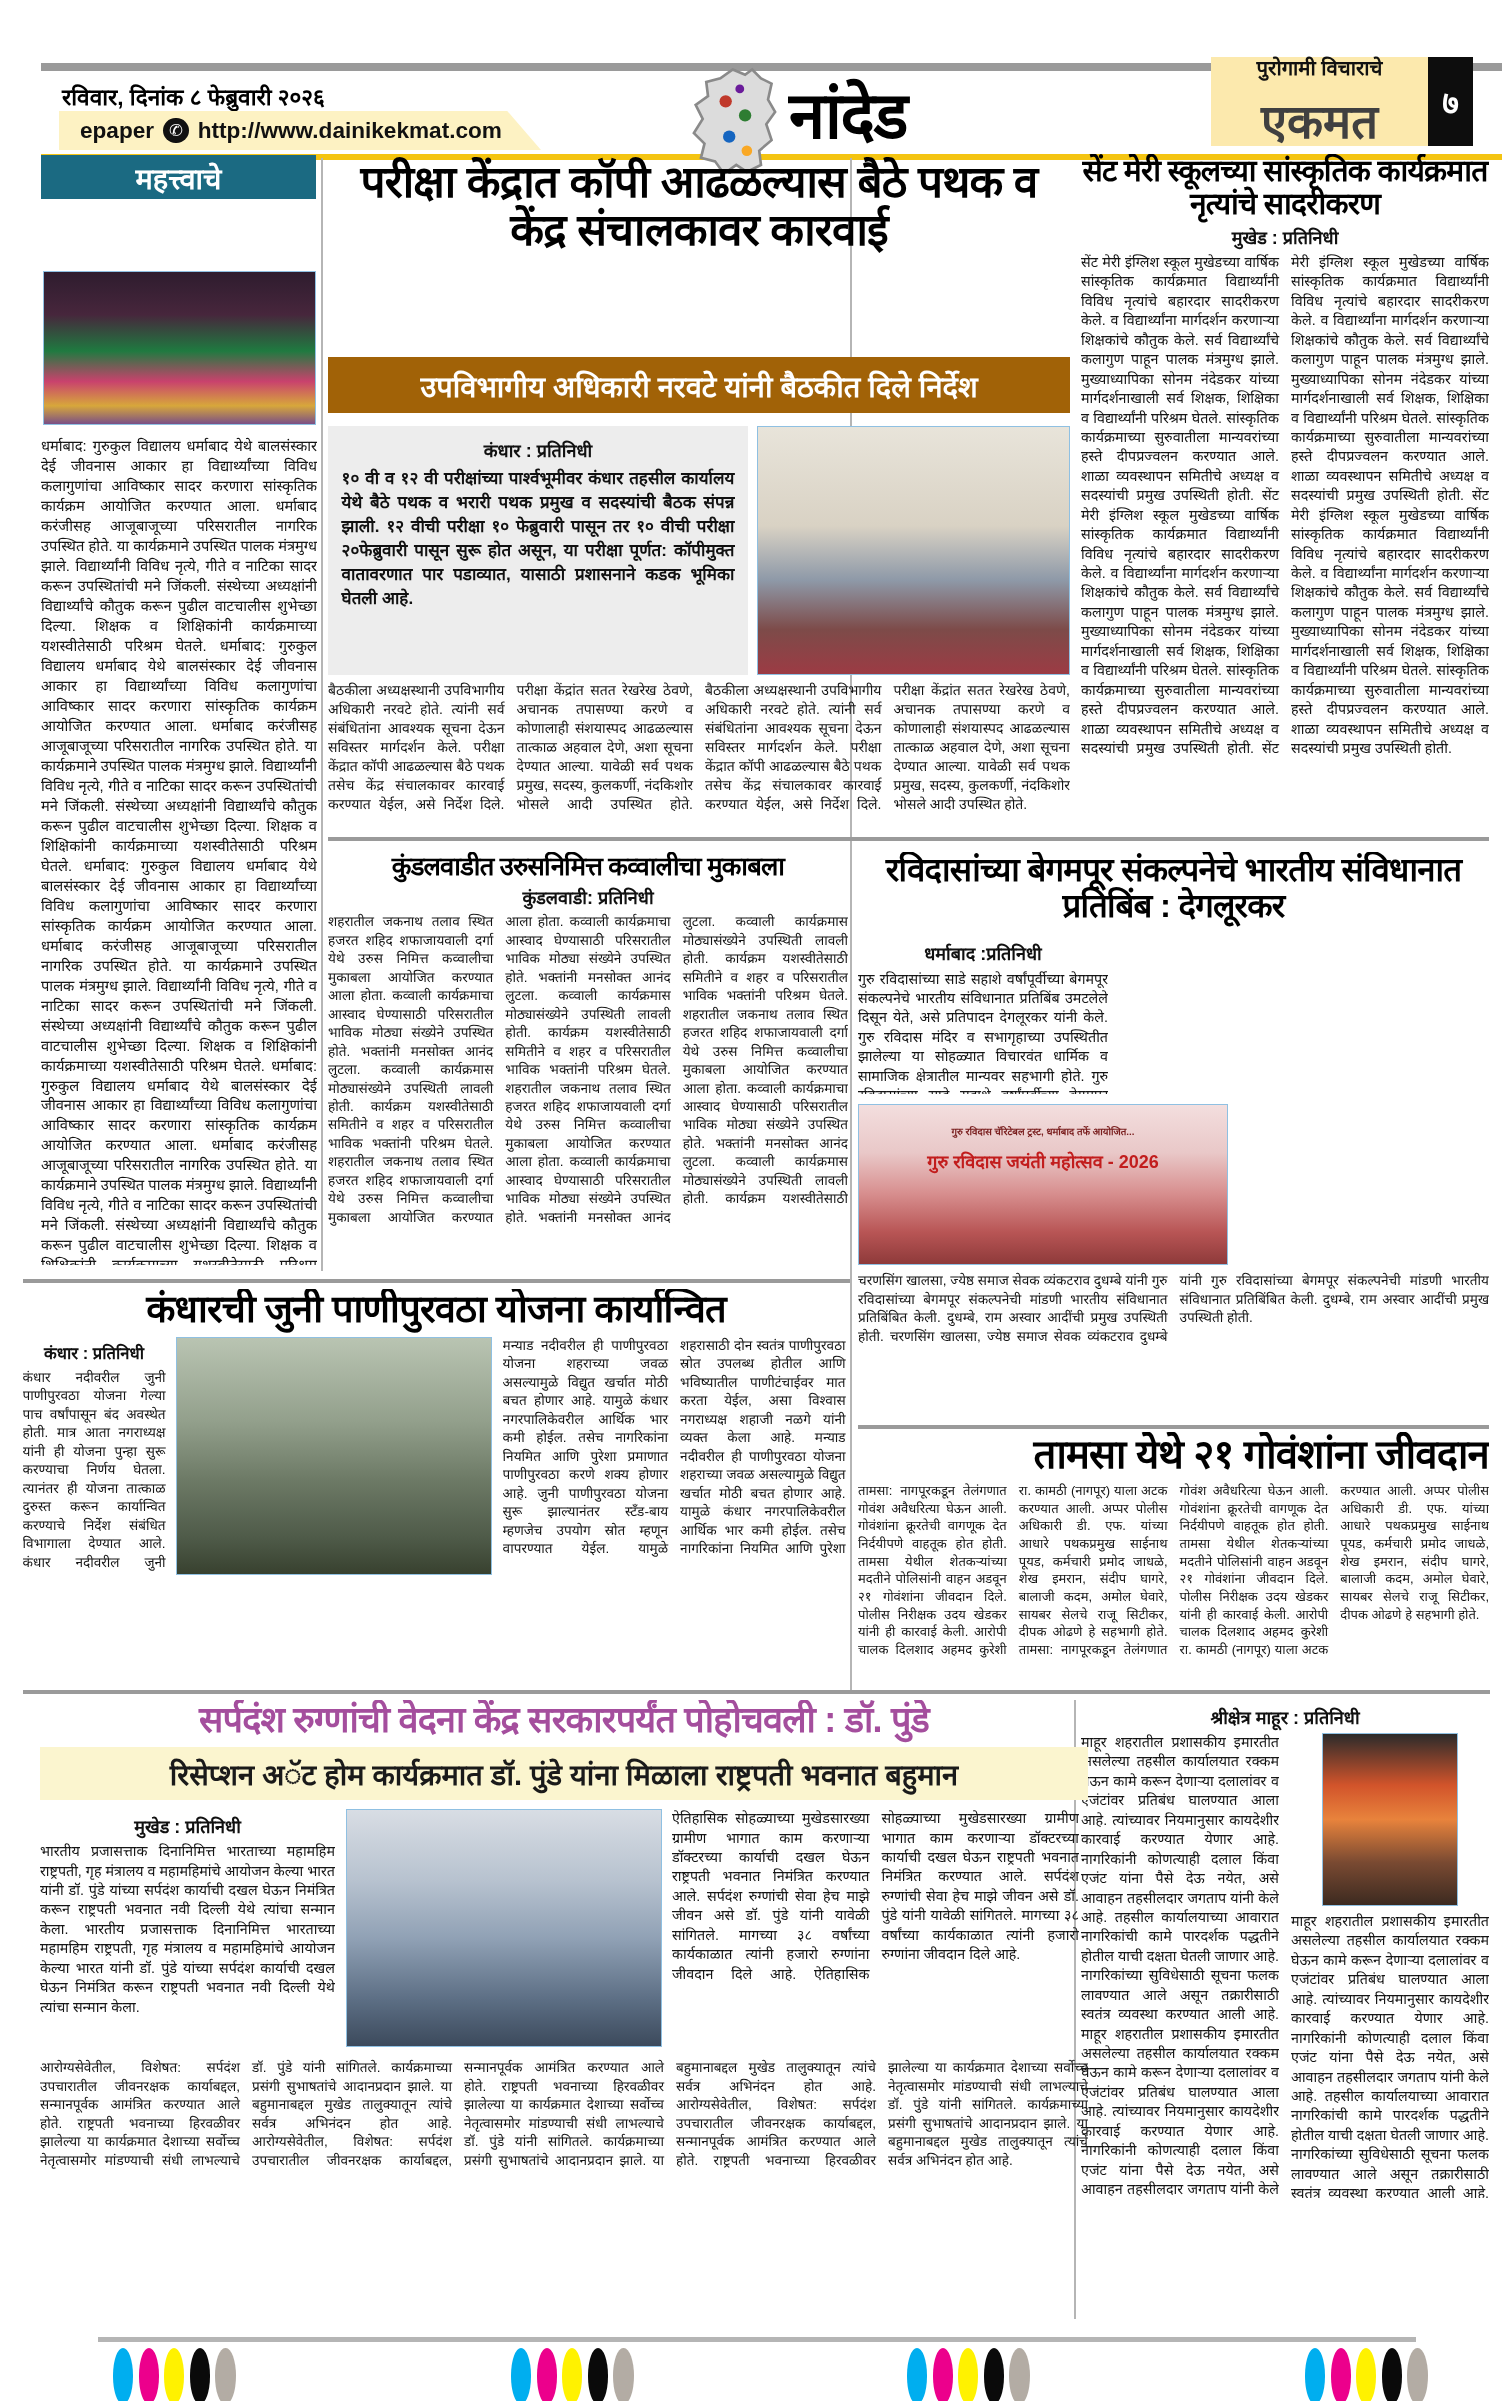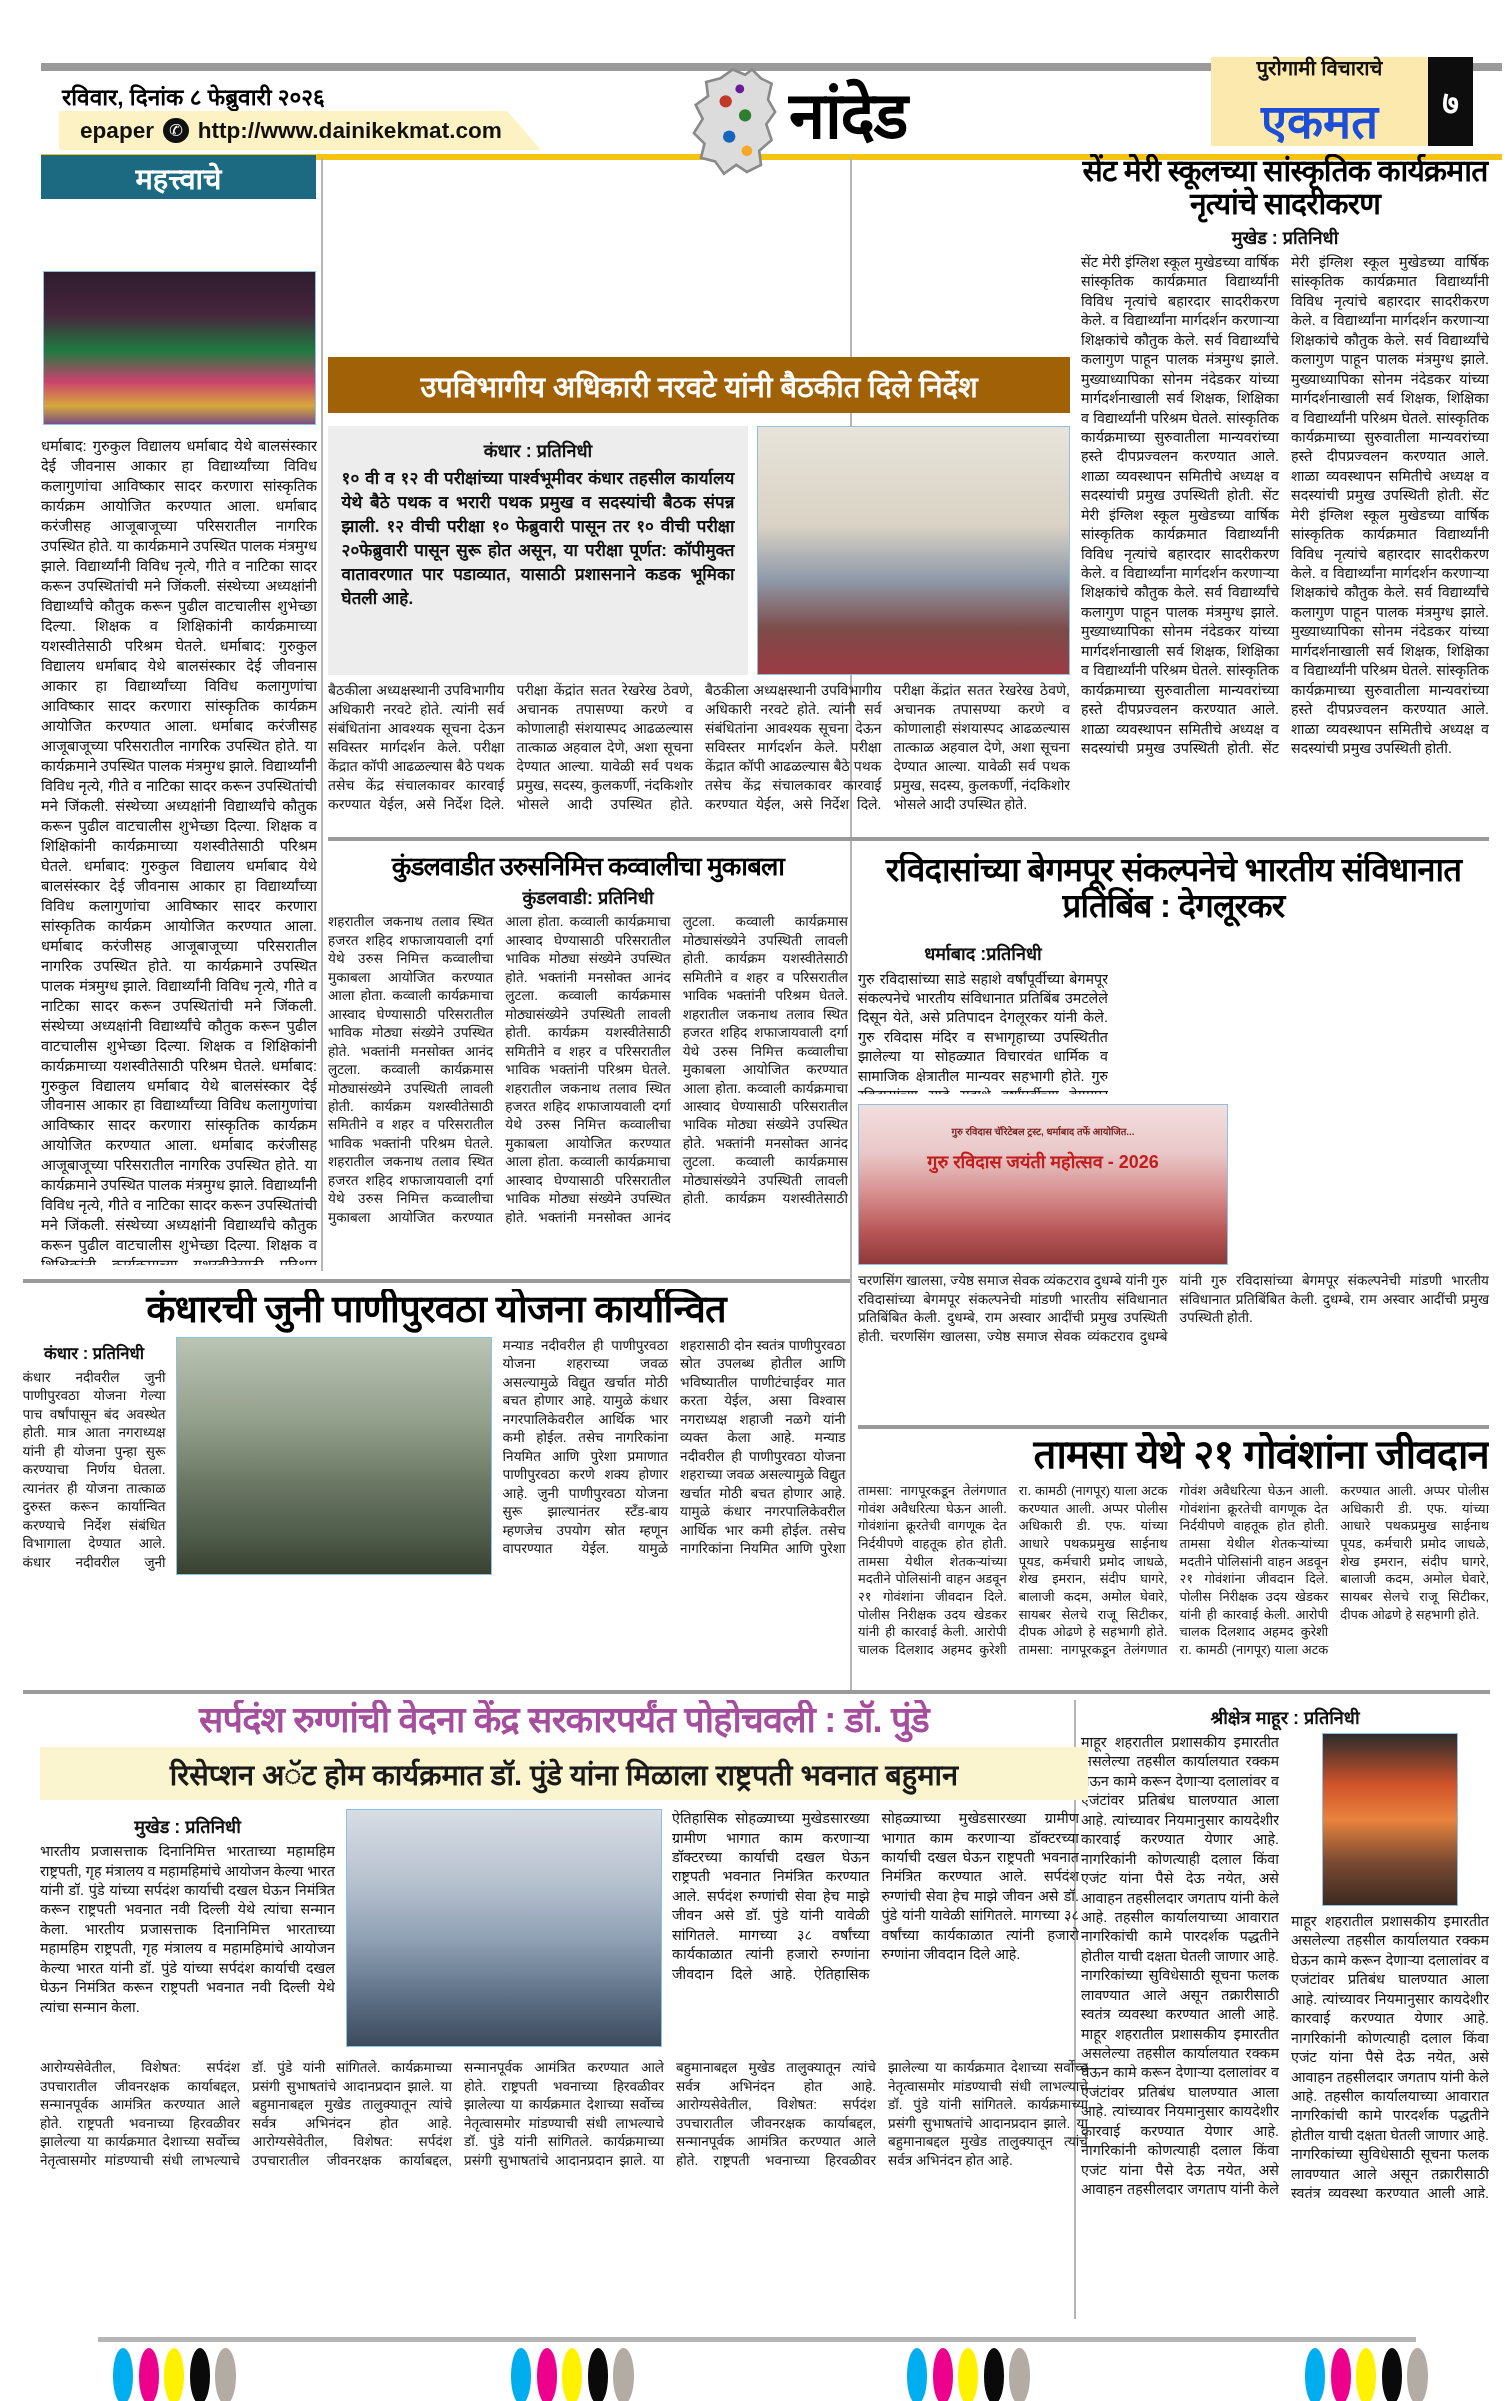--- a/index.html
+++ b/index.html
@@ -12,21 +12,21 @@
                clip-path:polygon(0 0,93% 0,100% 100%,0 100%);display:flex;align-items:center;gap:9px;padding-left:21px;box-sizing:border-box;}
   .epaper-label{font-size:22.6px;font-weight:700;color:#111;}
   .phone-ico{width:25.6px;height:25.6px;border-radius:50%;background:#111;color:#fff;display:flex;align-items:center;justify-content:center;font-size:16.6px;}
   .epaper-url{font-size:22.6px;font-weight:700;color:#111;}
   .yellow-rule{position:absolute;left:41px;top:154px;width:1461px;height:6px;background:#f4c411;}
   .map-g{position:absolute;left:690px;top:66px;width:89px;height:113px;}
   .hdr-city{position:absolute;left:789px;top:69px;font-size:65px;font-weight:900;letter-spacing:-1.5px;color:#000;}
   .brand-box{position:absolute;left:1211px;top:57px;width:217px;height:89px;background:#fce9ad;
              display:flex;flex-direction:column;align-items:center;justify-content:center;line-height:1;}
   .brand-tag{font-size:20.3px;font-weight:800;color:#111;}
-  .brand-name{font-size:47px;font-weight:900;color:#1d4ed8;margin-top:19px;}
+  .brand-name{font-size:47px;font-weight:900;color:#404040;margin-top:19px;}
   .page-box{position:absolute;left:1428px;top:57px;width:45px;height:89px;background:#0d0d0d;color:#fff;
             display:flex;align-items:center;justify-content:center;font-size:32px;font-weight:700;}
   
   .vrule{position:absolute;width:1.5px;background:#b5b5b5;}
   .hrule{position:absolute;height:3.8px;background:#9a9a9a;}
   .headline{font-weight:900;color:#000;line-height:1.1;letter-spacing:-0.8px;text-align:center;}
   .byline{font-weight:800;text-align:center;font-size:18px;margin:4.5px 0;}
   .body-text{font-size:14.3px;line-height:1.36;text-align:justify;overflow:hidden;color:#141414;}
   .cols-2{column-count:2;column-gap:12px;}
   .cols-3{column-count:3;column-gap:12px;}
@@ -133,20 +133,21 @@
   <div class="vrule" style="left:1074px;top:1700px;height:619px;"></div>
   <div class="hrule" style="left:328px;top:837px;width:1161px;"></div>
   <div class="hrule" style="left:22.6px;top:1279px;width:827px;"></div>
   <div class="hrule" style="left:858px;top:1425px;width:631px;"></div>
   <div class="hrule" style="left:22.6px;top:1690px;width:1467px;"></div>
 
   <div class="imp-label">महत्त्वाचे</div>
   <div class="imp-photo photo"></div>
   <div class="imp-body body-text">धर्माबाद: गुरुकुल विद्यालय धर्माबाद येथे बालसंस्कार देई जीवनास आकार हा विद्यार्थ्यांच्या विविध कलागुणांचा आविष्कार सादर करणारा सांस्कृतिक कार्यक्रम आयोजित करण्यात आला. धर्माबाद करंजीसह आजूबाजूच्या परिसरातील नागरिक उपस्थित होते. या कार्यक्रमाने उपस्थित पालक मंत्रमुग्ध झाले. विद्यार्थ्यांनी विविध नृत्ये, गीते व नाटिका सादर करून उपस्थितांची मने जिंकली. संस्थेच्या अध्यक्षांनी विद्यार्थ्यांचे कौतुक करून पुढील वाटचालीस शुभेच्छा दिल्या. शिक्षक व शिक्षिकांनी कार्यक्रमाच्या यशस्वीतेसाठी परिश्रम घेतले. धर्माबाद: गुरुकुल विद्यालय धर्माबाद येथे बालसंस्कार देई जीवनास आकार हा विद्यार्थ्यांच्या विविध कलागुणांचा आविष्कार सादर करणारा सांस्कृतिक कार्यक्रम आयोजित करण्यात आला. धर्माबाद करंजीसह आजूबाजूच्या परिसरातील नागरिक उपस्थित होते. या कार्यक्रमाने उपस्थित पालक मंत्रमुग्ध झाले. विद्यार्थ्यांनी विविध नृत्ये, गीते व नाटिका सादर करून उपस्थितांची मने जिंकली. संस्थेच्या अध्यक्षांनी विद्यार्थ्यांचे कौतुक करून पुढील वाटचालीस शुभेच्छा दिल्या. शिक्षक व शिक्षिकांनी कार्यक्रमाच्या यशस्वीतेसाठी परिश्रम घेतले. धर्माबाद: गुरुकुल विद्यालय धर्माबाद येथे बालसंस्कार देई जीवनास आकार हा विद्यार्थ्यांच्या विविध कलागुणांचा आविष्कार सादर करणारा सांस्कृतिक कार्यक्रम आयोजित करण्यात आला. धर्माबाद करंजीसह आजूबाजूच्या परिसरातील नागरिक उपस्थित होते. या कार्यक्रमाने उपस्थित पालक मंत्रमुग्ध झाले. विद्यार्थ्यांनी विविध नृत्ये, गीते व नाटिका सादर करून उपस्थितांची मने जिंकली. संस्थेच्या अध्यक्षांनी विद्यार्थ्यांचे कौतुक करून पुढील वाटचालीस शुभेच्छा दिल्या. शिक्षक व शिक्षिकांनी कार्यक्रमाच्या यशस्वीतेसाठी परिश्रम घेतले. धर्माबाद: गुरुकुल विद्यालय धर्माबाद येथे बालसंस्कार देई जीवनास आकार हा विद्यार्थ्यांच्या विविध कलागुणांचा आविष्कार सादर करणारा सांस्कृतिक कार्यक्रम आयोजित करण्यात आला. धर्माबाद करंजीसह आजूबाजूच्या परिसरातील नागरिक उपस्थित होते. या कार्यक्रमाने उपस्थित पालक मंत्रमुग्ध झाले. विद्यार्थ्यांनी विविध नृत्ये, गीते व नाटिका सादर करून उपस्थितांची मने जिंकली. संस्थेच्या अध्यक्षांनी विद्यार्थ्यांचे कौतुक करून पुढील वाटचालीस शुभेच्छा दिल्या. शिक्षक व शिक्षिकांनी कार्यक्रमाच्या यशस्वीतेसाठी परिश्रम घेतले. धर्माबाद: गुरुकुल विद्यालय धर्माबाद येथे बालसंस्कार देई जीवनास आकार हा विद्यार्थ्यांच्या विविध कलागुणांचा आविष्कार सादर करणारा सांस्कृतिक कार्यक्रम आयोजित करण्यात आला. धर्माबाद करंजीसह आजूबाजूच्या परिसरातील नागरिक उपस्थित होते. या कार्यक्रमाने उपस्थित पालक मंत्रमुग्ध झाले. विद्यार्थ्यांनी विविध नृत्ये, गीते व नाटिका सादर करून उपस्थितांची मने जिंकली. संस्थेच्या अध्यक्षांनी विद्यार्थ्यांचे कौतुक करून पुढील वाटचालीस शुभेच्छा दिल्या. शिक्षक व शिक्षिकांनी कार्यक्रमाच्या यशस्वीतेसाठी परिश्रम घेतले. धर्माबाद: गुरुकुल विद्यालय धर्माबाद येथे बालसंस्कार देई जीवनास आकार हा विद्यार्थ्यांच्या विविध कलागुणांचा आविष्कार सादर करणारा सांस्कृतिक कार्यक्रम आयोजित करण्यात आला. धर्माबाद करंजीसह आजूबाजूच्या परिसरातील नागरिक उपस्थित होते. या कार्यक्रमाने उपस्थित पालक मंत्रमुग्ध झाले. विद्यार्थ्यांनी विविध नृत्ये, गीते व नाटिका सादर करून उपस्थितांची मने जिंकली. संस्थेच्या अध्यक्षांनी विद्यार्थ्यांचे कौतुक करून पुढील वाटचालीस शुभेच्छा दिल्या. शिक्षक व शिक्षिकांनी कार्यक्रमाच्या यशस्वीतेसाठी परिश्रम घेतले. धर्माबाद: गुरुकुल विद्यालय धर्माबाद येथे बालसंस्कार देई जीवनास आकार हा विद्यार्थ्यांच्या विविध कलागुणांचा आविष्कार सादर करणारा सांस्कृतिक कार्यक्रम आयोजित करण्यात आला. धर्माबाद करंजीसह आजूबाजूच्या परिसरातील नागरिक उपस्थित होते. या कार्यक्रमाने उपस्थित पालक मंत्रमुग्ध झाले. विद्यार्थ्यांनी विविध नृत्ये, गीते व नाटिका सादर करून उपस्थितांची मने जिंकली. संस्थेच्या अध्यक्षांनी विद्यार्थ्यांचे कौतुक करून पुढील वाटचालीस शुभेच्छा दिल्या. शिक्षक व शिक्षिकांनी कार्यक्रमाच्या यशस्वीतेसाठी परिश्रम घेतले.</div>
 
+  <div class="exam-headline headline">परीक्षा केंद्रात कॉपी आढळल्यास बैठे पथक व केंद्र संचालकावर कारवाई</div>
   <div class="exam-band">उपविभागीय अधिकारी नरवटे यांनी बैठकीत दिले निर्देश</div>
   <div class="exam-row">
     <div class="exam-lead">
       <div class="byline">कंधार : प्रतिनिधी</div>
       <div class="lead-text">१० वी व १२ वी परीक्षांच्या पार्श्वभूमीवर कंधार तहसील कार्यालय येथे बैठे पथक व भरारी पथक प्रमुख व सदस्यांची बैठक संपन्न झाली. १२ वीची परीक्षा १० फेब्रुवारी पासून तर १० वीची परीक्षा २०फेब्रुवारी पासून सुरू होत असून, या परीक्षा पूर्णत: कॉपीमुक्त वातावरणात पार पडाव्यात, यासाठी प्रशासनाने कडक भूमिका घेतली आहे.</div>
     </div>
     <div class="exam-photo photo"></div>
   </div>
   <div class="exam-body body-text cols-4">बैठकीला अध्यक्षस्थानी उपविभागीय अधिकारी नरवटे होते. त्यांनी सर्व संबंधितांना आवश्यक सूचना देऊन सविस्तर मार्गदर्शन केले. परीक्षा केंद्रात कॉपी आढळल्यास बैठे पथक तसेच केंद्र संचालकावर कारवाई करण्यात येईल, असे निर्देश दिले. परीक्षा केंद्रांत सतत रेखरेख ठेवणे, अचानक तपासण्या करणे व कोणालाही संशयास्पद आढळल्यास तात्काळ अहवाल देणे, अशा सूचना देण्यात आल्या. यावेळी सर्व पथक प्रमुख, सदस्य, कुलकर्णी, नंदकिशोर भोसले आदी उपस्थित होते. बैठकीला अध्यक्षस्थानी उपविभागीय अधिकारी नरवटे होते. त्यांनी सर्व संबंधितांना आवश्यक सूचना देऊन सविस्तर मार्गदर्शन केले. परीक्षा केंद्रात कॉपी आढळल्यास बैठे पथक तसेच केंद्र संचालकावर कारवाई करण्यात येईल, असे निर्देश दिले. परीक्षा केंद्रांत सतत रेखरेख ठेवणे, अचानक तपासण्या करणे व कोणालाही संशयास्पद आढळल्यास तात्काळ अहवाल देणे, अशा सूचना देण्यात आल्या. यावेळी सर्व पथक प्रमुख, सदस्य, कुलकर्णी, नंदकिशोर भोसले आदी उपस्थित होते.</div>
 

